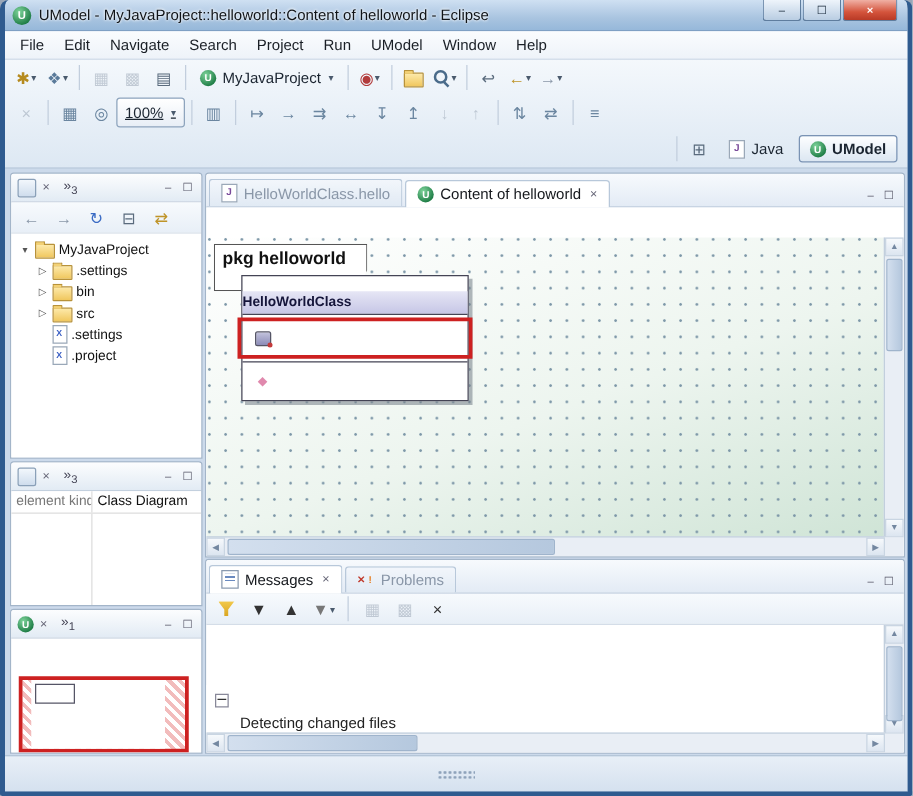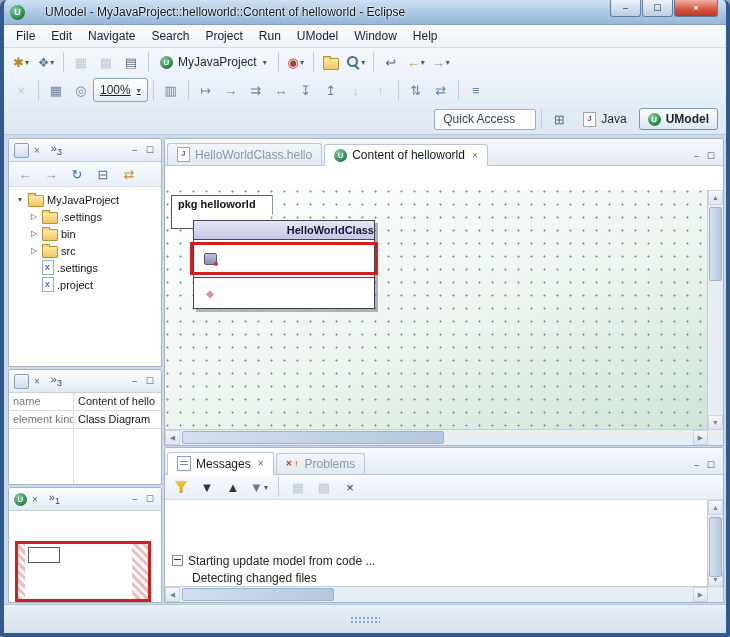--- a/index.html
+++ b/index.html
@@ -1,19 +1,19 @@
 <!DOCTYPE html>
 <html><head>
 <meta charset="utf-8">
 <style>
   html,body{margin:0;padding:0;background:#9aa7b8;font-family:"Liberation Sans",sans-serif;}
   .win{position:relative;width:730px;height:637px;box-sizing:border-box;border:4px solid #2f5b8f;border-top:none;
        border-radius:7px 7px 3px 3px;background:#ccdaeb;overflow:hidden;display:flex;flex-direction:column;}
   
-  .titlebar{height:24px;flex:0 0 24px;display:flex;align-items:center;gap:20px;padding:0 6px;
+  .titlebar{height:24px;flex:0 0 24px;display:flex;align-items:center;gap:6px;padding:0 6px;
             background:linear-gradient(#cfe0f2,#a9c4e0 60%,#96b8da);border-bottom:1px solid #7fa0c4;border-radius:4px 4px 0 0;}
   .title{font-size:12px;color:#101418;text-shadow:0 0 3px #fff,0 0 2px #fff;white-space:nowrap;overflow:hidden;}
   .winbtns{position:absolute;top:0;right:8px;display:flex;}
   .wb{width:29px;height:16px;display:flex;align-items:center;justify-content:center;font-size:9px;color:#123;
       background:linear-gradient(#eef4fb,#b9cde2);border:1px solid #5f7d9e;border-top:none;border-radius:0 0 3px 3px;margin-left:1px;}
   .wb.close{width:42px;background:linear-gradient(#f0b0a4,#d4543c 60%,#b83a26);color:#fff;font-weight:bold;}
   
   .menubar{height:22px;flex:0 0 22px;display:flex;align-items:center;background:linear-gradient(#fafcfe,#eef3f9);
            border-bottom:1px solid #d5dfeb;padding-left:4px;}
   .menu-item{font-size:12px;color:#1a1f26;padding:3px 8px;border-radius:2px;}
@@ -92,25 +92,25 @@
   .tabrow{height:24px;flex:0 0 24px;display:flex;align-items:flex-end;gap:2px;padding:2px 2px 0 2px;
           background:linear-gradient(#f7fafd,#e3ebf5);border-bottom:1px solid #b8c8da;}
   .etab{display:inline-flex;align-items:center;gap:5px;padding:3px 9px;font-size:12px;color:#8a97a8;
         border:1px solid #b8c8da;border-bottom:none;border-radius:3px 3px 0 0;background:linear-gradient(#f2f6fb,#e1eaf4);}
   .etab.active{background:#fff;color:#15181d;margin-bottom:-1px;padding-bottom:4px;}
   .tclose{font-size:10px;color:#667;margin-left:2px;}
   .tabctl{margin-left:auto;display:flex;gap:4px;padding:0 4px 4px 0;}
   .canvas{position:absolute;left:0;right:15px;top:24px;bottom:15px;
           background-image:radial-gradient(#7d97a8 0.9px,transparent 1.2px),linear-gradient(160deg,#ffffff,#edf5ef 55%,#cfe4d6);
           background-size:13px 13px,100% 100%;background-position:9px 8px,0 0;}
-  .pkg-tab{position:absolute;left:6px;top:5px;background:#fff;border:1px solid #555;font-size:11px;font-weight:bold;color:#111;
+  .pkg-tab{position:absolute;left:6px;top:5px;background:#fff;border:1px solid #555;font-size:14px;font-weight:bold;color:#111;
            padding:2px 16px 18px 6px;clip-path:polygon(0 0,100% 0,100% 55%,93% 100%,0 100%);}
   .class-box{position:absolute;left:28px;top:30px;width:180px;background:#fff;border:1px solid #445;box-shadow:3px 3px 0 rgba(115,125,135,.55);}
-  .cls-head{height:18px;line-height:18px;text-align:right;font-size:11px;font-weight:bold;color:#15153a;
-            background:linear-gradient(#e6e6f5,#c6c6e6);border-bottom:1px solid #445;}
+  .cls-head{height:18px;line-height:18px;text-align:left;font-size:11px;font-weight:bold;color:#15153a;
+            background:linear-gradient(#e6e6f5,#c6c6e6);border-bottom:1px solid #445;margin-top:12px;}
   .comp{display:flex;align-items:center;gap:6px;padding:0 10px;font-size:11px;}
   .comp.props{position:relative;height:37px;border-bottom:1px solid #445;}
   .comp.ops{height:30px;}
   .sel-red{position:absolute;left:-4px;right:-4px;top:2px;bottom:2px;border:3px solid #cd2121;pointer-events:none;}
   .ico-prop{position:relative;width:11px;height:10px;flex:0 0 11px;background:linear-gradient(#c2c2dc,#8c8cb8);border:1px solid #556;border-radius:2px;}
   .ico-prop::after{content:"";position:absolute;right:-2px;bottom:-2px;width:4px;height:4px;border-radius:50%;background:#c43a3a;}
   .ico-op{width:12px;flex:0 0 12px;text-align:center;}
   .ico-op::after{content:"◆";font-size:10px;color:#e089ad;}
   .sig{text-decoration:underline;}
   .st-name{color:#1c1c2e;}
@@ -302,21 +302,20 @@
       <div class="tsep"></div>
       <div class="tgroup">
 
       <span class="tbtn">
             <span class="tico" style="color: rgb(107, 134, 160);">≡</span>
           </span>
         </div>
     </div>
 
     <div class="trow right">
-      <div class="quick-access">Quick Access</div>
       <div class="tsep"></div>
       <span class="tbtn">
           <span class="tico">⊞</span>
         </span>
       <div class="persp">
         <span class="ico-jfile"></span>
         <span>Java</span>
       </div>
       <div class="persp active">
         <span class="ico-u small"></span>
@@ -392,24 +391,20 @@
     <div class="panel" style="left:4px;top:234px;width:152px;height:114px;">
       <div class="phead">
         <span class="vico"></span>
         <span class="pclose">×</span>
         <span class="stack"><span>»</span><span class="cnt">3</span></span>
         <span class="spacer"></span>
         <span class="pbtn">–</span>
         <span class="pbtn">☐</span>
       </div>
       <div class="ptable">
-        <div class="prow hdr">
-          <span class="pc c1">name</span>
-          <span class="pc c2">Content of hello</span>
-        </div>
         <div class="prow">
           <span class="pc c1">element kind</span>
           <span class="pc c2">Class Diagram</span>
         </div>
         <div class="prow empty">
           <span class="pc c1"></span>
             <span class="pc c2"></span>
         </div>
       </div>
     </div>
@@ -527,21 +522,20 @@
             <span class="tbtn">
               <span class="tico" style="color: rgb(51, 51, 51);">×</span>
             </span>
           </span>
       </div>
       <div style="position:relative;flex:1;background:#fff;">
         <div class="mlist">
 
         <div class="mline" style="--lv: 0;">
               <span class="mexp"></span>
-              <span>Starting update model from code ...</span>
             </div>
             <div class="mline" style="--lv: 1;">
 
               <span>Detecting changed files</span>
             </div>
             <div class="mline" style="--lv: 1;">
               
               
             </div>
           </div>

